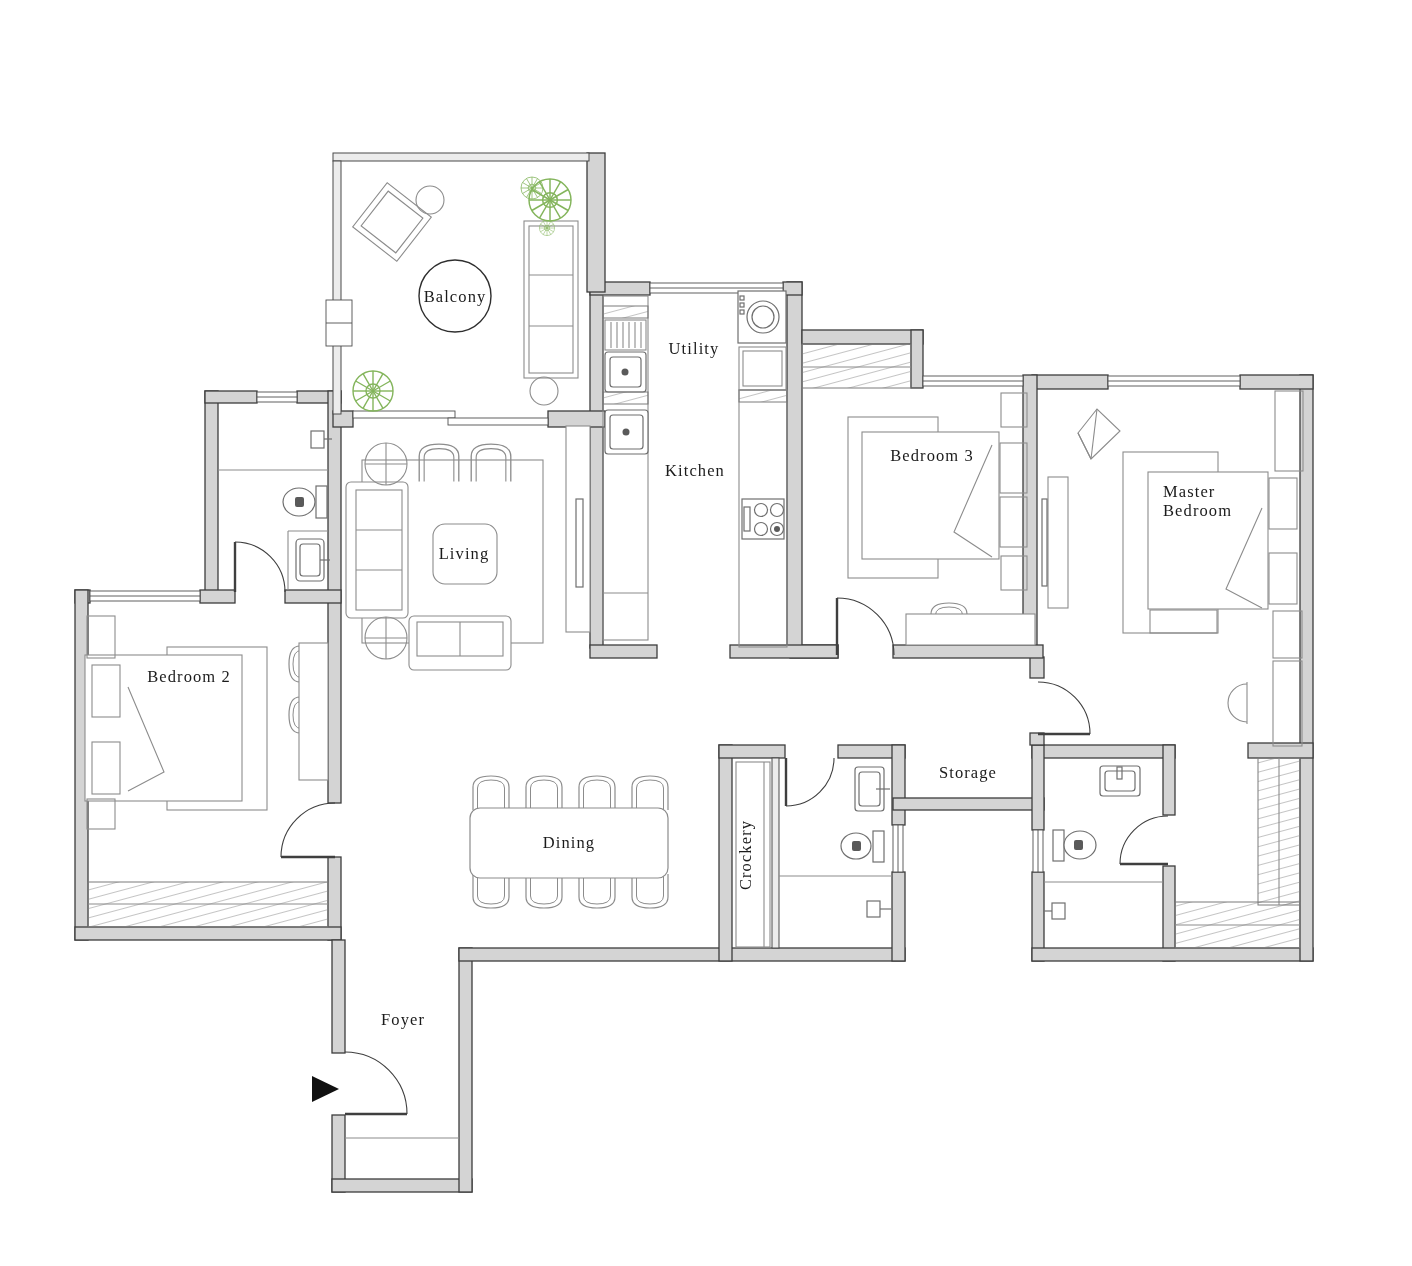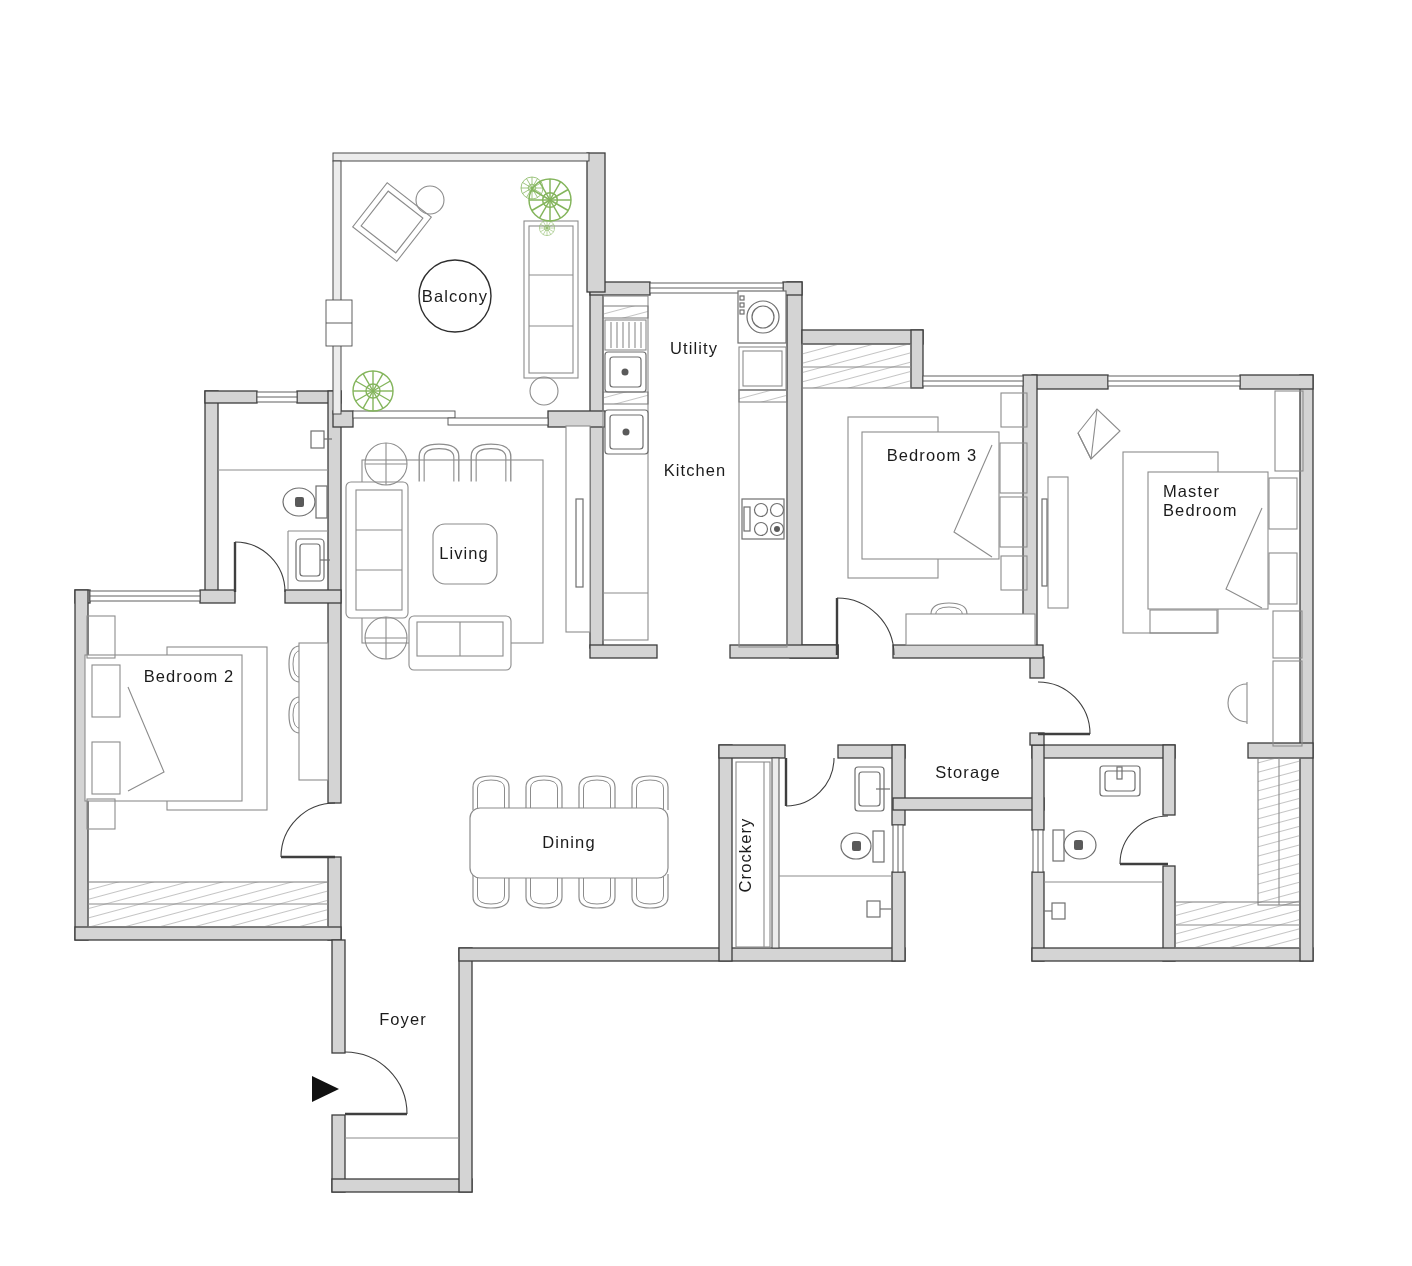--- a/index.html
+++ b/index.html
@@ -1,17 +1,17 @@
 <!DOCTYPE html>
 <html><head>
 <meta charset="utf-8">
 <style>
   html,body{margin:0;padding:0;background:#fff;}
   .stage{position:relative;width:1412px;height:1266px;background:#ffffff;overflow:hidden;
-         font-family:Liberation Sans, sans-serif;}
+         font-family:Liberation Serif, serif;}
   svg{display:block;}
   .wall{fill:#d4d4d4;stroke:#3d3d3d;stroke-width:1.3;}
   .rail{fill:#ececec;stroke:#4a4a4a;stroke-width:1;}
   .furn{fill:#ffffff;stroke:#8c8c8c;stroke-width:1.1;}
   .fline{fill:none;stroke:#8c8c8c;stroke-width:1.1;}
   .fixture{fill:#ffffff;stroke:#6f6f6f;stroke-width:1.2;}
   .fxline{fill:none;stroke:#6f6f6f;stroke-width:1.2;}
   .winbg{fill:#ffffff;stroke:#4f4f4f;stroke-width:0.9;}
   .winline{stroke:#4f4f4f;stroke-width:0.9;}
   .door{fill:none;stroke:#3f3f3f;stroke-width:1.1;}

